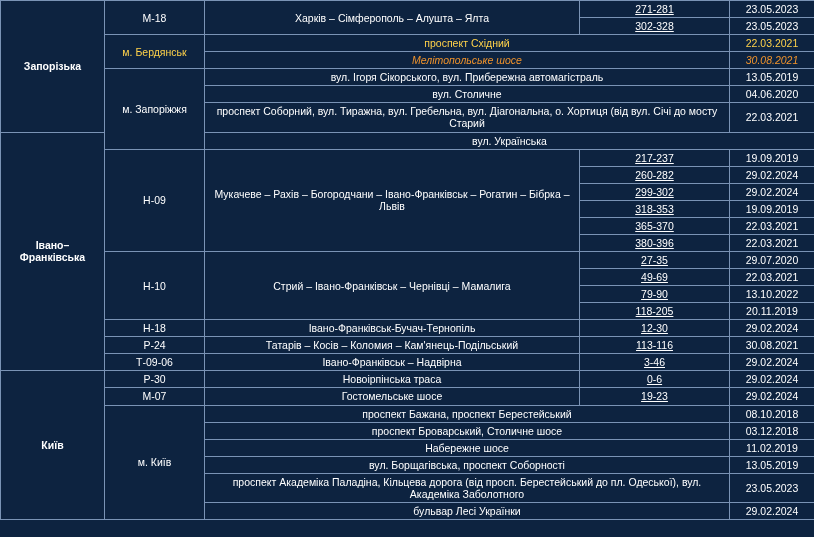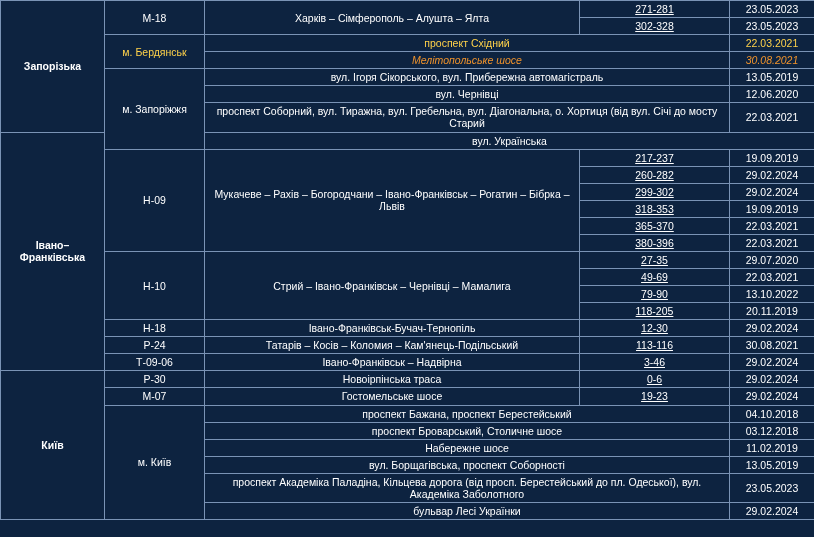--- a/index.html
+++ b/index.html
@@ -92,22 +92,22 @@
       <tr>
         <td class="name hl-orange" colspan="2">Мелітопольське шосе</td>
         <td class="date hl-orange">30.08.2021</td>
       </tr>
       <tr>
         <td class="route" rowspan="4">м. Запоріжжя</td>
         <td class="name" colspan="2">вул. Ігоря Сікорського, вул. Прибережна автомагістраль</td>
         <td class="date">13.05.2019</td>
       </tr>
       <tr>
-        <td class="name" colspan="2">вул. Чернівці</td>
-        <td class="date">12.06.2020</td>
+        <td class="name" colspan="2">вул. Столичне</td>
+        <td class="date">04.06.2020</td>
       </tr>
       <tr>
         <td class="name" colspan="2">проспект Соборний, вул. Тиражна, вул. Гребельна, вул. Діагональна, о. Хортиця (від вул. Січі до мосту Старий</td>
         <td class="date">22.03.2021</td>
       </tr>
       <tr>
         <td class="region" rowspan="14">Івано–Франківська</td>
         <td class="name" colspan="3">вул. Українська</td>
         <td class="date">23.05.2023</td>
       </tr>
@@ -182,21 +182,21 @@
       </tr>
       <tr>
         <td class="route">М-07</td>
         <td class="name">Гостомельське шосе</td>
         <td class="km">19-23</td>
         <td class="date">29.02.2024</td>
       </tr>
       <tr>
         <td class="route" rowspan="7">м. Київ</td>
         <td class="name" colspan="2">проспект Бажана, проспект Берестейський</td>
-        <td class="date">04.10.2018</td>
+        <td class="date">08.10.2018</td>
       </tr>
       <tr>
         <td class="name" colspan="2">проспект Броварський, Столичне шосе</td>
         <td class="date">03.12.2018</td>
       </tr>
       <tr>
         <td class="name" colspan="2">Набережне шосе</td>
         <td class="date">11.02.2019</td>
       </tr>
       <tr>

